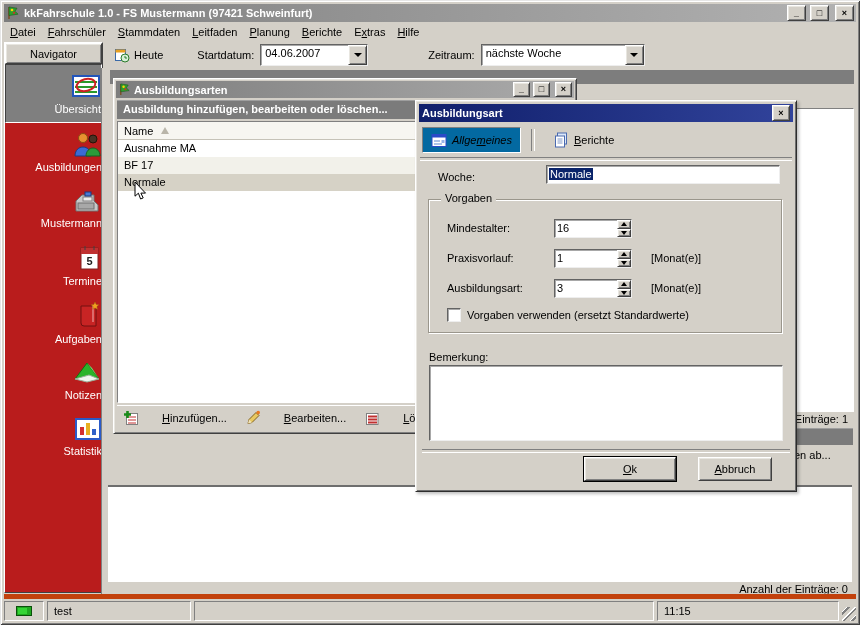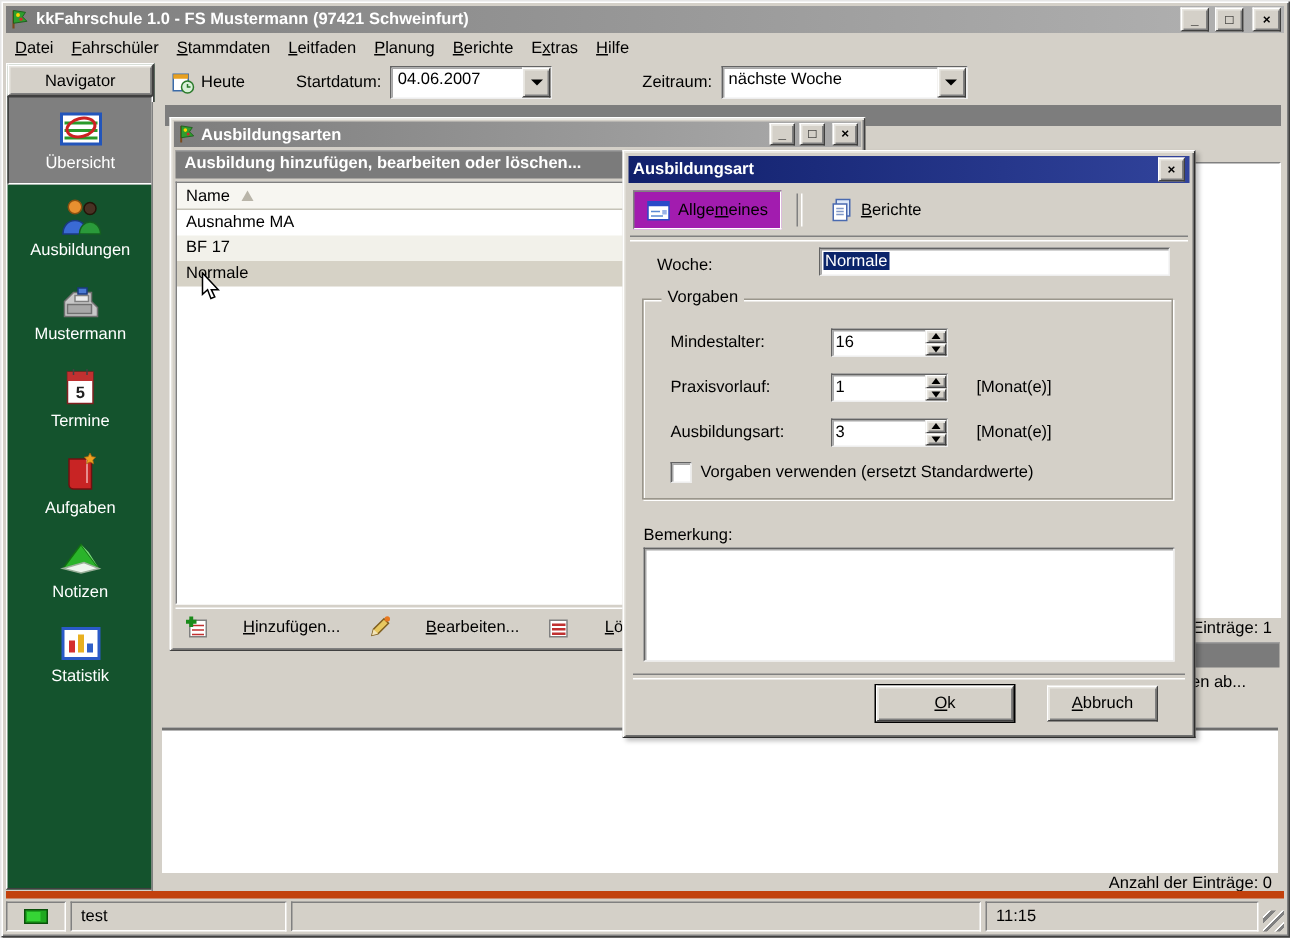--- a/index.html
+++ b/index.html
@@ -25,23 +25,23 @@
   .tb-grip{width:3px;height:20px;border-left:1px solid #fff;border-right:1px solid #808080;margin-right:3px;}
   .tb-btn{display:flex;align-items:center;gap:4px;padding:2px 4px;}
   .combo{height:20px;display:flex;align-items:stretch;}
   .combo .val{padding:2px 4px;min-width:0;white-space:nowrap;overflow:hidden;}
   .combo-btn{width:17px;background:#d4d0c8;display:flex;align-items:center;justify-content:center;}
   .tri-down{width:0;height:0;border-left:4px solid transparent;border-right:4px solid transparent;border-top:4px solid #000;}
   .tri-up-s{width:0;height:0;border-left:3px solid transparent;border-right:3px solid transparent;border-bottom:4px solid #000;}
   .tri-down-s{width:0;height:0;border-left:3px solid transparent;border-right:3px solid transparent;border-top:4px solid #000;}
 
   
-  .sidebar{position:absolute;left:4px;top:42px;width:97px;bottom:32px;background:#14532d;border:1px solid;border-color:#fff #404040 #404040 #fff;}
+  .sidebar{position:absolute;left:4px;top:42px;width:97px;bottom:32px;background:#b91c1c;border:1px solid;border-color:#fff #404040 #404040 #fff;}
   .nav-header{height:19px;background:#d4d0c8;display:flex;align-items:center;justify-content:center;}
-  .nav-item{height:57px;display:flex;flex-direction:column;align-items:center;justify-content:center;gap:4px;color:#fff;}
+  .nav-item{height:57px;display:flex;flex-direction:column;align-items:flex-end;justify-content:center;gap:4px;color:#fff;}
   .nav-item.selected{background:#7f7f7f;border:1px solid;border-color:#404040 #fff #fff #404040;}
 
   
   .client{position:absolute;left:101px;right:4px;top:68px;bottom:28px;background:#d4d0c8;border-left:1px solid #808080;}
   .bg-captionbar{position:absolute;left:8px;right:2px;top:2px;height:14px;background:#7d7d7d;}
   .bg-list-a{position:absolute;left:476px;top:40px;width:274px;height:302px;background:#fff;border:1px solid;border-color:#808080 #fff #fff #808080;}
   .bg-entries{position:absolute;top:345px;right:8px;}
   .bg-darkbar{position:absolute;left:380px;right:3px;top:360px;height:17px;background:#7b7b7b;box-shadow:inset 0 1px 0 #9e9e9e;}
   .bg-partial{position:absolute;left:692px;top:381px;}
   .bg-list-b{position:absolute;left:6px;right:4px;top:417px;height:95px;background:#fff;border-top:2px solid #6e6e6e;}
@@ -63,21 +63,21 @@
               border-top:1px solid #fff;}
   .flat-btn{display:flex;align-items:center;gap:23px;padding:1px 2px;}
 
   
   .dlg{position:absolute;left:313px;top:32px;width:380px;height:390px;background:#d4d0c8;
        border:1px solid;border-color:#fff #2d2d2d #2d2d2d #fff;box-shadow:inset 1px 1px 0 #e8e6e0, inset -1px -1px 0 #6e6e6e, 2px 2px 3px rgba(0,0,0,.25);}
   .dlg-title{position:absolute;left:3px;top:3px;right:3px;height:18px;display:flex;align-items:center;padding:0 3px;
              background:linear-gradient(90deg,#101f6b,#31439b);color:#fff;font-weight:bold;}
   .dlg-tabs{position:absolute;left:4px;top:25px;right:4px;height:28px;display:flex;align-items:center;gap:10px;padding-left:2px;}
   .tab-btn{height:24px;display:flex;align-items:center;gap:5px;padding:0 8px;}
-  .tab-btn.active{border:1px solid;border-color:#808080 #fff #fff #808080;background:#a21caf;}
+  .tab-btn.active{border:1px solid;border-color:#808080 #fff #fff #808080;background:#0369a1;font-style:italic;}
   .tab-sep{width:2px;height:22px;border-left:1px solid #808080;border-right:1px solid #fff;}
   .dlg-hr{position:absolute;left:4px;right:4px;top:56px;}
   .dlg-name-label{position:absolute;left:22px;top:70px;}
   .dlg-name-input{position:absolute;left:130px;top:64px;width:230px;height:17px;line-height:17px;padding-left:2px;}
   .sel-text{background:#0a246a;color:#fff;padding:0 1px;}
   .groupbox{position:absolute;left:12px;top:98px;width:352px;height:132px;border:1px solid #9a968c;box-shadow:inset 1px 1px 0 #fff, 1px 1px 0 #fff;}
   .group-legend{position:absolute;top:-8px;left:12px;background:#d4d0c8;padding:0 4px;}
   .g-label{position:absolute;left:18px;}
   .g-field{position:absolute;left:125px;width:76px;height:17px;display:flex;}
   .g-field .num{flex:1;padding:1px 2px;line-height:15px;}

